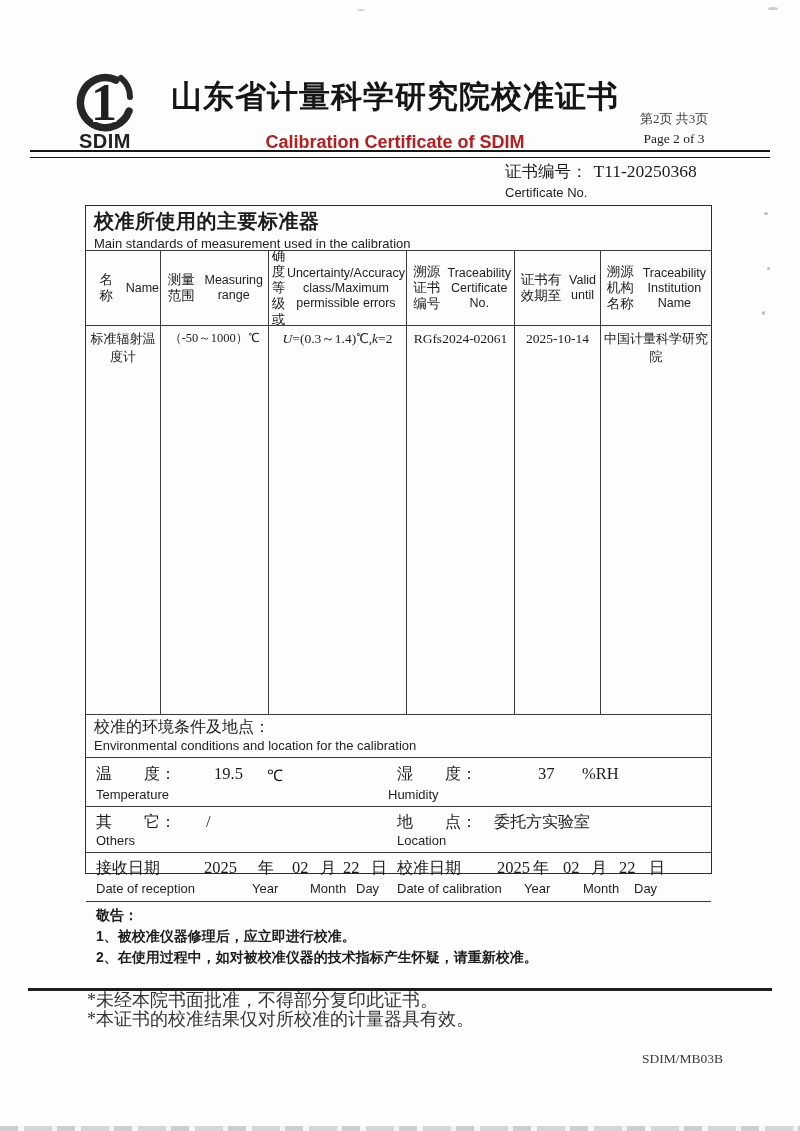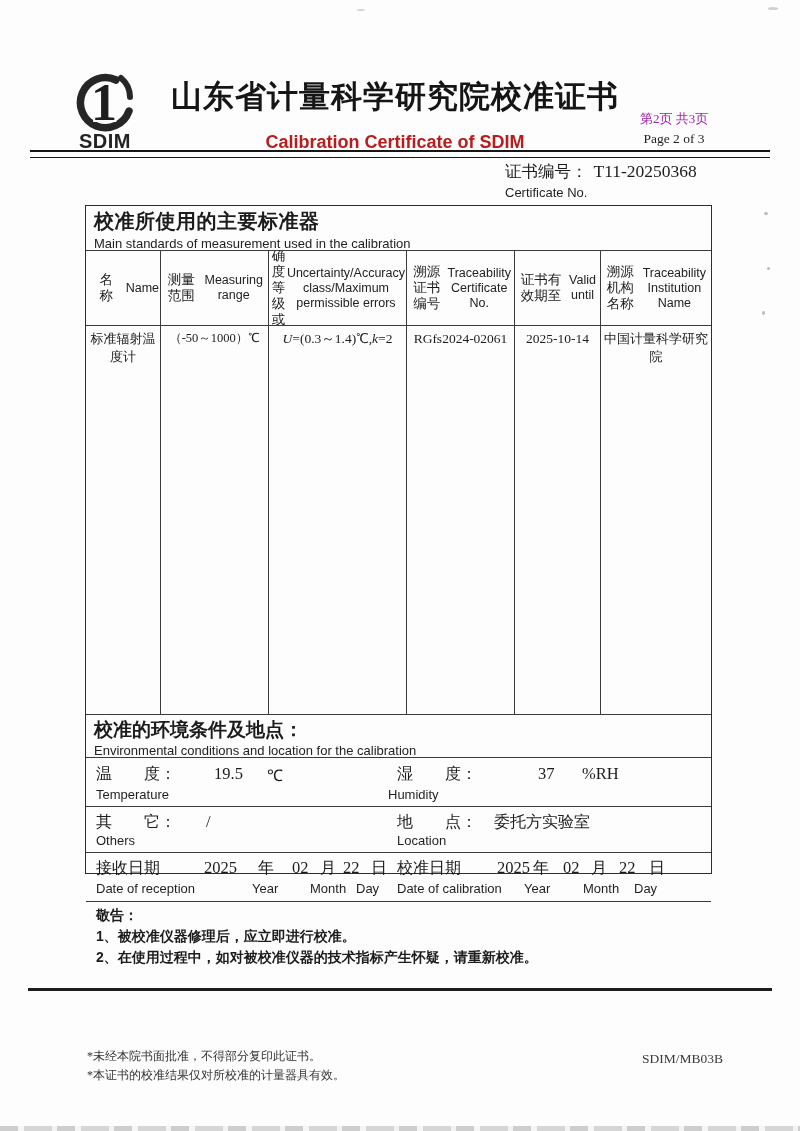--- a/index.html
+++ b/index.html
@@ -8,21 +8,21 @@
   .serif{font-family:"Liberation Serif",serif;}
 
   
   .logo-wrap{position:absolute;left:70px;top:72px;width:70px;text-align:center;}
   .logo-text{font-size:20px;font-weight:800;letter-spacing:.5px;color:#222;margin-top:-6px;}
   .title-block{position:absolute;left:150px;top:76px;width:490px;text-align:center;}
   .title-cn{font-size:31px;font-weight:700;letter-spacing:1px;color:#151515;
             font-family:"Liberation Serif",serif;}
   .title-en{font-size:18px;font-weight:700;margin-top:14px;color:#b91c1c;}
   .pageinfo{position:absolute;left:618px;top:110px;width:112px;text-align:center;}
-  .pageinfo .cn{font-size:13px;color:#a21caf;}
+  .pageinfo .cn{font-size:13px;color:#404040;}
   .pageinfo .en{font-size:13.5px;font-family:"Liberation Serif",serif;margin-top:3px;color:#222;}
   .dbl-line{position:absolute;left:30px;top:150px;width:740px;height:5px;
             border-top:2px solid #161616;border-bottom:1.5px solid #161616;}
 
   .certno{position:absolute;left:505px;top:161px;}
   .certno .l1{font-size:16.5px;}
   .certno .l1 .num{font-family:"Liberation Serif",serif;font-size:17.5px;margin-left:6px;}
   .certno .l2{font-size:13px;margin-top:2px;color:#1f1f1f;}
 
   
@@ -44,38 +44,38 @@
   .thead .cjk{font-size:13.5px;}
   .thead .en{font-size:12.5px;color:#222;}
   .tbody{height:389px;}
   .tbody>div{padding-top:4px;text-align:center;line-height:1.35;}
   .cell-cjk{font-size:13px;}
   .cell-num{font-family:"Liberation Serif",serif;font-size:13.5px;white-space:nowrap;}
   .cell-range{font-size:12.5px;}
   .it{font-style:italic;}
 
   .env-title{height:43px;padding:2px 8px;}
-  .env-title .cjk{font-size:19px;font-weight:700;}
+  .env-title .cjk{font-size:16px;font-weight:400;}
   .env-title .en{font-size:13px;margin-top:0;color:#222;}
 
   .fieldrow span{position:absolute;white-space:nowrap;}
   .lbl-cjk{font-size:16px;}
   .val{font-family:"Liberation Serif",serif;font-size:16.5px;}
   .lbl-en{font-size:13px;color:#1f1f1f;}
   .row-temp{height:49px;}
   .row-others{height:46px;}
   .row-dates{height:49px;}
   .row-notice{height:84px;padding:5px 10px 0;border-bottom:none;}
   .row-notice .nt{font-size:14px;font-weight:700;}
   .row-notice p{margin:1px 0 0;font-size:14px;font-weight:600;line-height:20px;}
 
   
   .thick-line{position:absolute;left:28px;top:988px;width:744px;height:3px;background:#1d1d1d;}
-  .footnotes{position:absolute;left:87px;top:1047px;font-family:"Liberation Serif",serif;
-             font-size:12px;color:#333;line-height:19px;}
+  .footnotes{position:absolute;left:87px;top:991px;font-family:"Liberation Serif",serif;
+             font-size:18px;color:#333;line-height:19px;}
   .formcode{position:absolute;left:642px;top:1051px;font-family:"Liberation Serif",serif;
             font-size:13.5px;color:#3a3a3a;}
 
   
   .speck{position:absolute;background:#bcbcbc;border-radius:50%;}
   .scanbar{position:absolute;left:0;bottom:0;width:100%;height:5px;opacity:.8;
     background:repeating-linear-gradient(90deg,#c2c2c2 0 18px,#f4f4f4 18px 24px,#cccccc 24px 52px,#f0f0f0 52px 57px);}
 </style>
 </head>
 <body>

